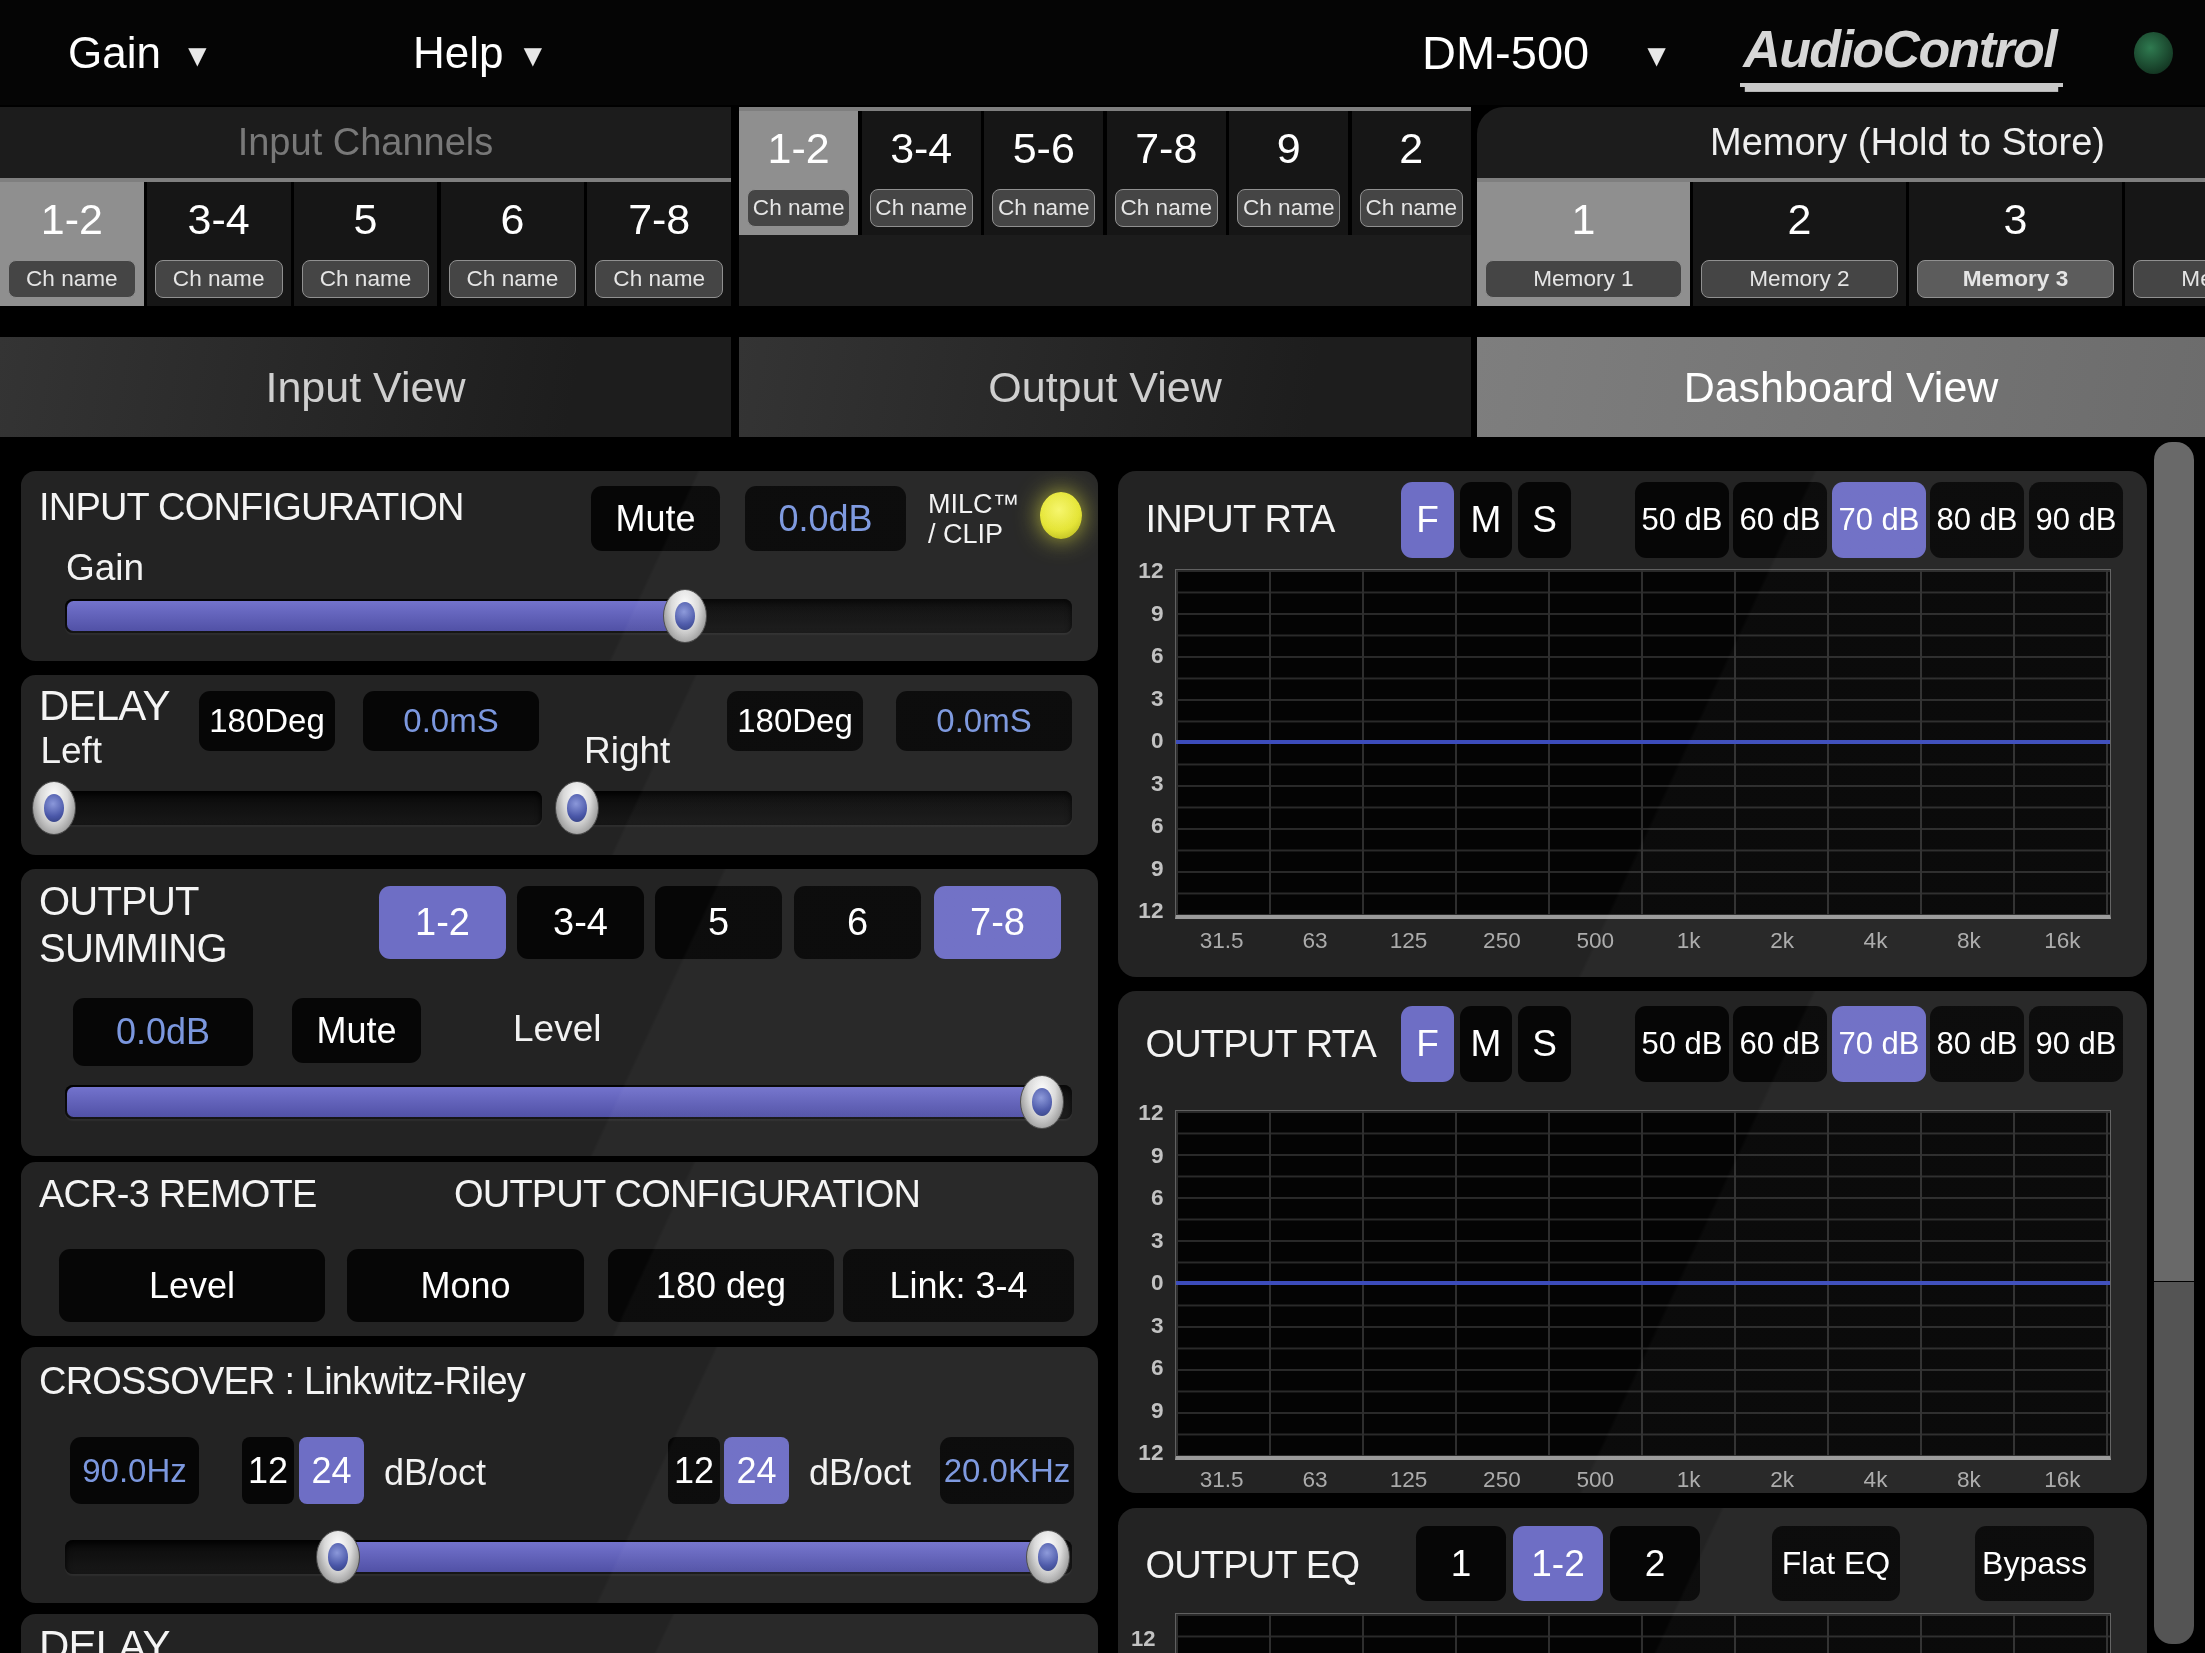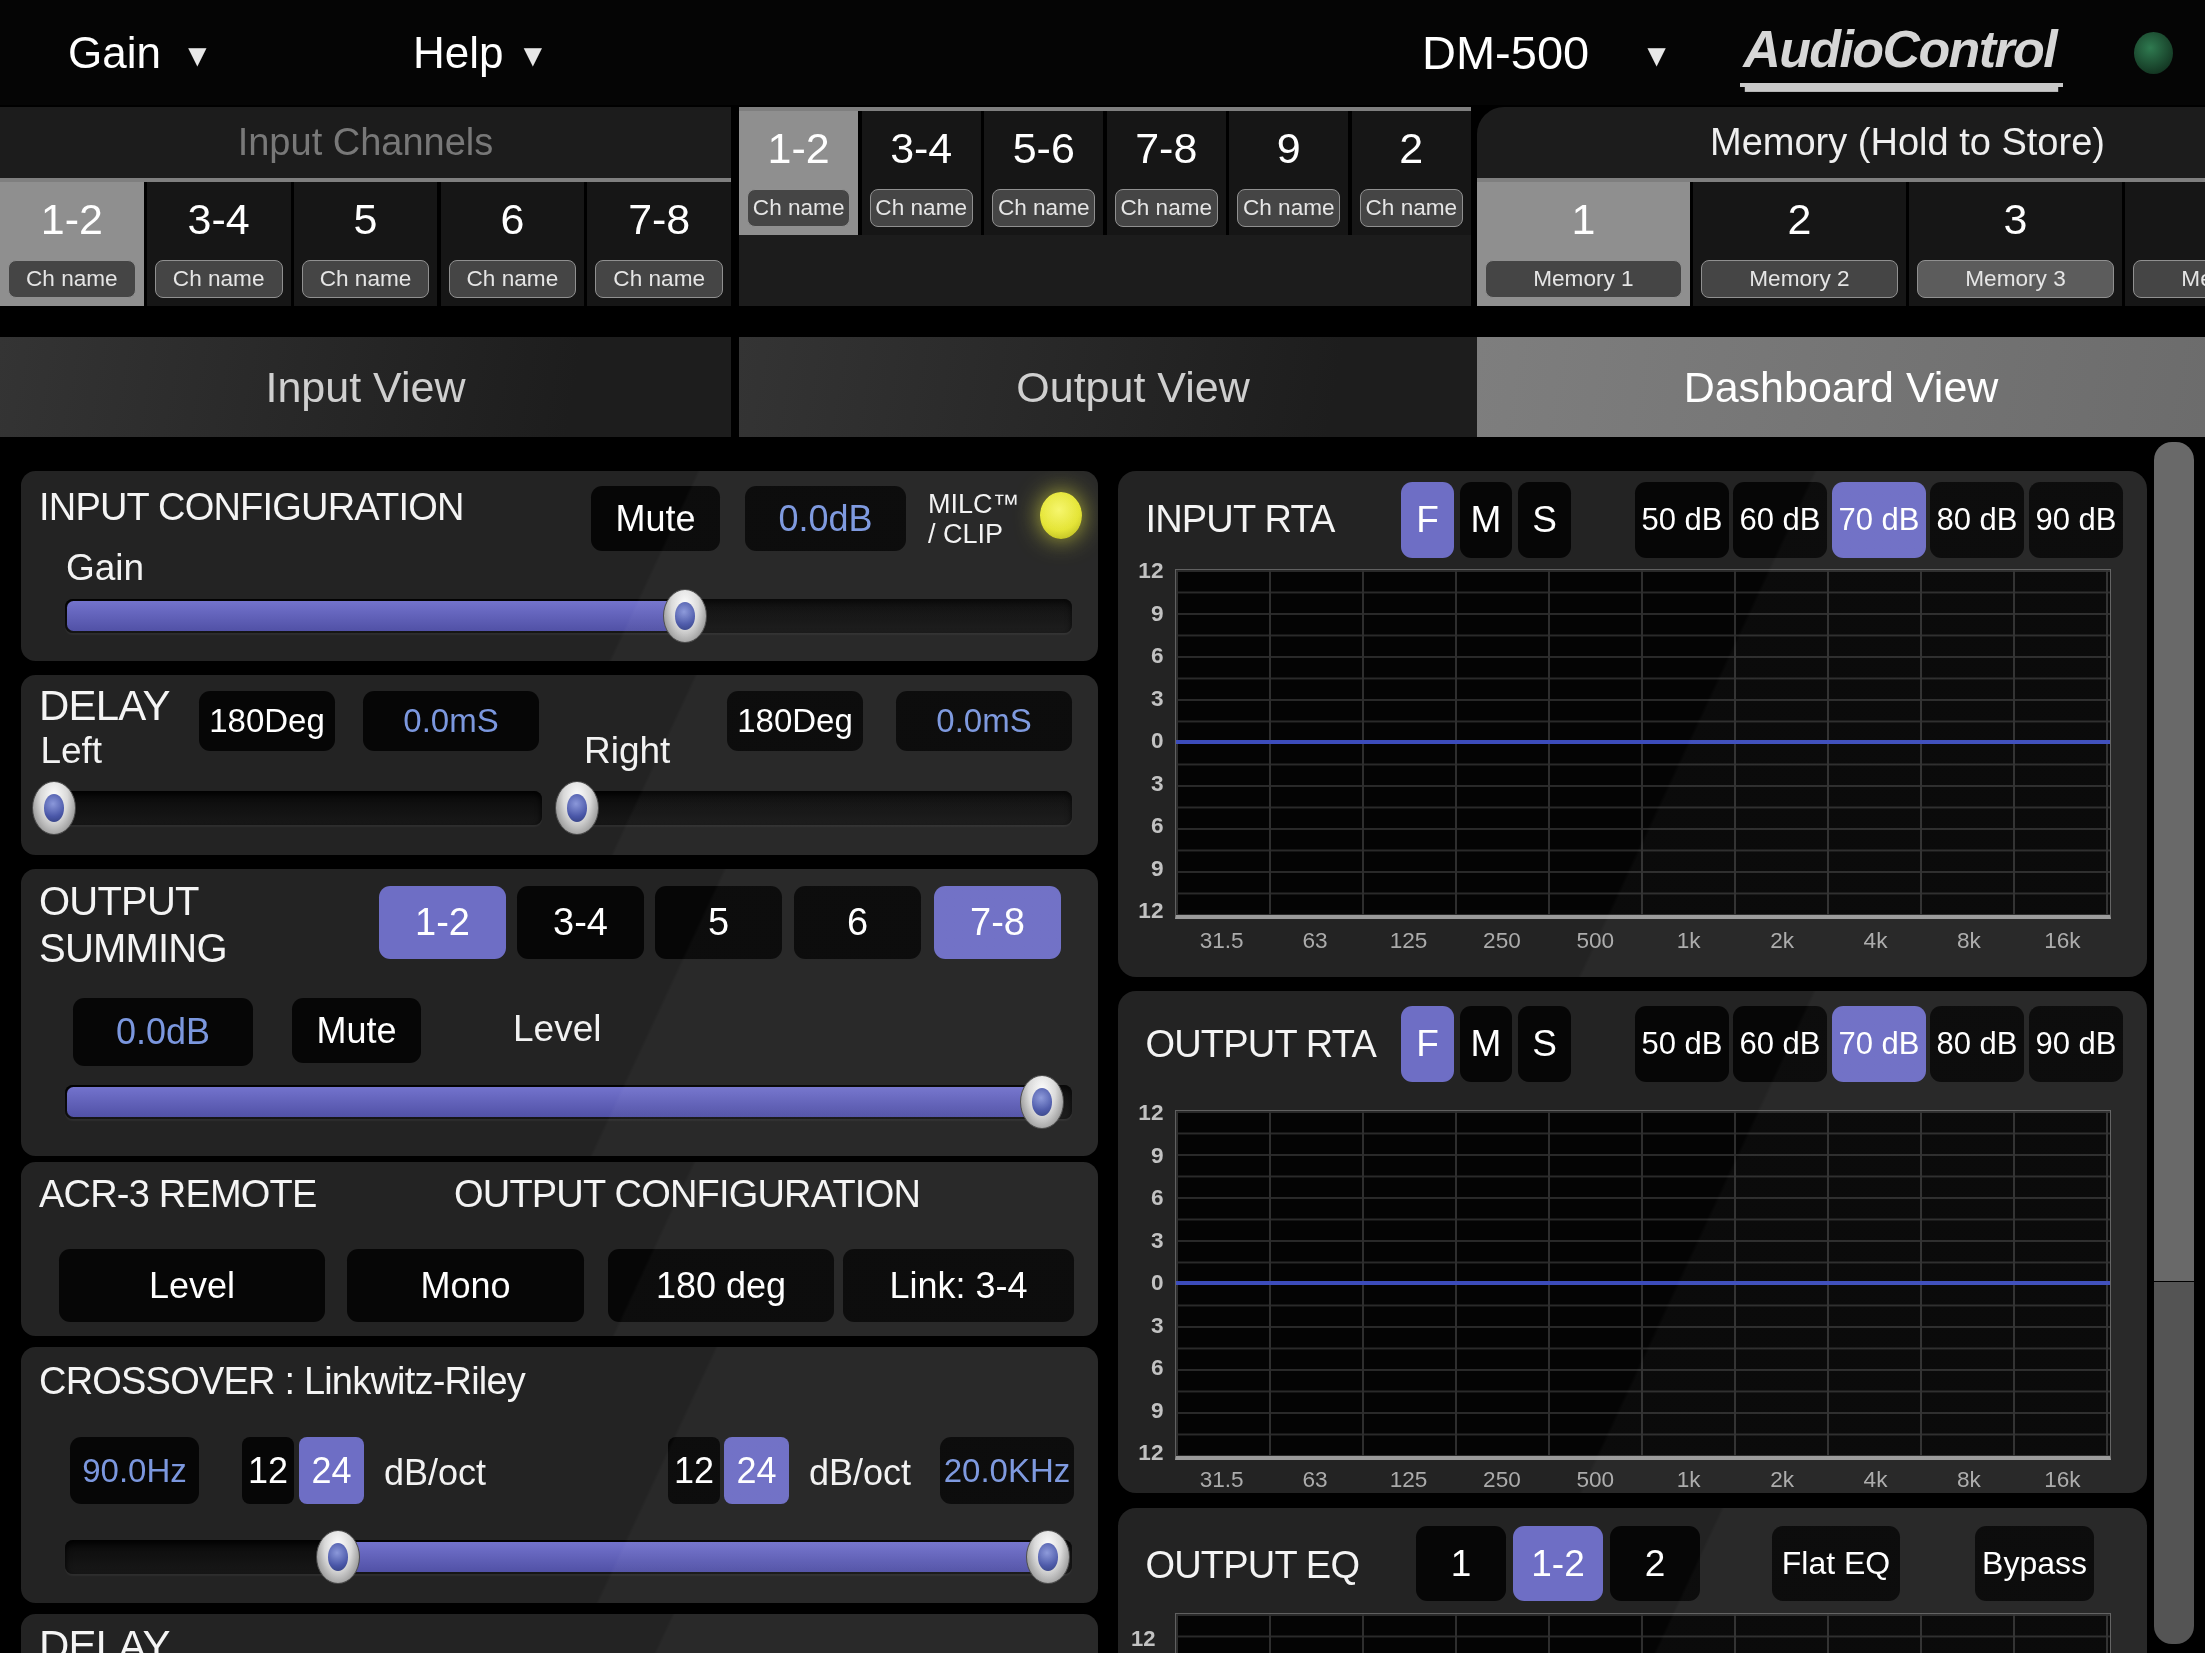--- a/index.html
+++ b/index.html
@@ -22,21 +22,21 @@
   .chan-title{height:71px;display:flex;align-items:center;justify-content:center;font-size:38px;color:#787878;}
   .chan-title.bright{color:#efefef;}
   .chan-tabs{display:flex;gap:3.2px;background:#000;border-top:4px solid #7f7f7f;height:124px;}
   .chan-tab{flex:1;background:#161616;display:flex;flex-direction:column;align-items:center;
             justify-content:space-between;padding:3.2px 8px 8px;}
   .chan-tab.sel{background:#8f8f8f;}
   .chan-num{font-size:43px;font-weight:500;color:#fff;line-height:69px;}
   .pill{background:#454545;border:1.6px solid #909090;border-radius:8px;color:#e5e5e5;
         font-size:22.6px;height:36px;display:flex;align-items:center;justify-content:center;
         align-self:stretch;}
-  .pill.lighter{background:#5c5c5c;}
+  .pill.lighter{background:#5c5c5c;font-weight:bold;}
   
   .view-tab{position:absolute;top:337px;height:100px;display:flex;align-items:center;justify-content:center;
             font-size:43px;color:#cfcfcf;background:linear-gradient(100deg,#343434 0%,#1d1d1d 78%);}
   .view-tab.sel{background:linear-gradient(100deg,#7e7e7e,#6c6c6c);color:#fff;}
   
   .panel{position:absolute;left:21px;width:1077px;background:#232323;border-radius:14.5px;overflow:hidden;}
   .panel::after{content:"";position:absolute;inset:0;pointer-events:none;
                 background:linear-gradient(115deg,transparent 58%,rgba(255,255,255,.028) 58.3%);}
   .rpanel{position:absolute;left:1118px;width:1029px;background:#232323;border-radius:18px;overflow:hidden;}
   .rpanel::after{content:"";position:absolute;inset:0;pointer-events:none;
@@ -167,21 +167,21 @@
         <div class="pill lighter">Memory 3</div>
       </div>
       <div class="chan-tab">
         <div class="chan-num">4</div>
         <div class="pill">Memory 4</div>
       </div>
     </div>
   </section>
 
   <div class="view-tab" style="left:0;width:731px;">Input View</div>
-  <div class="view-tab" style="left:739px;width:732px;padding-left:28px;">Output View</div>
+  <div class="view-tab" style="left:739px;width:732px;">Output View</div>
   <div class="view-tab sel" style="left:1477px;width:728px;">Dashboard View</div>
 
   <section class="panel" style="top:471px;height:190px;">
     <div class="ptitle" style="left:18px;top:14.5px;">INPUT CONFIGURATION</div>
     <div class="box" style="left:570px;top:15.3px;width:129px;height:65px;">Mute</div>
     <div class="box blue" style="left:724px;top:15.3px;width:161px;height:65px;">0.0dB</div>
     <div class="abs" style="left:907px;top:18px;font-size:27px;line-height:30px;color:#f2f2f2;">
       <div>MILC™</div>
       <div>/ CLIP</div>
     </div>

